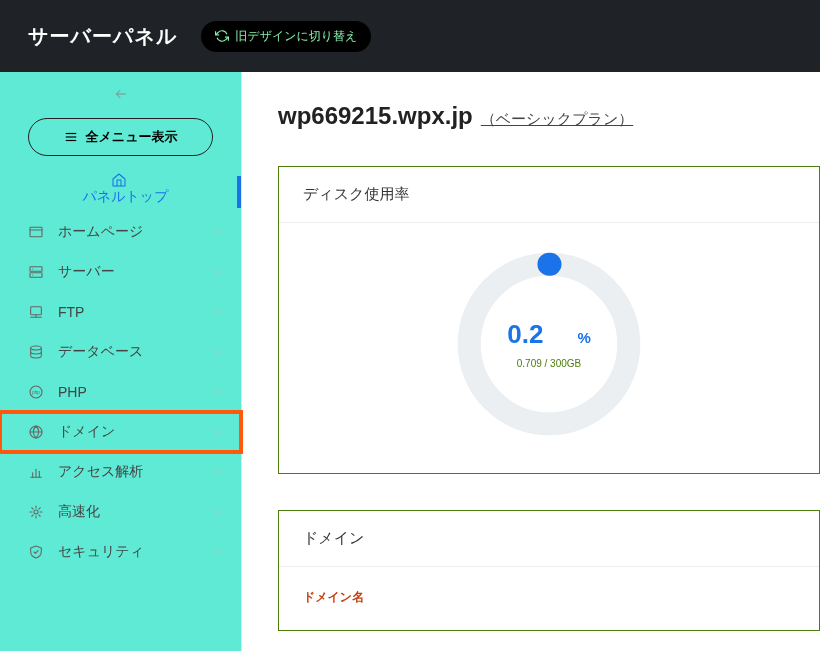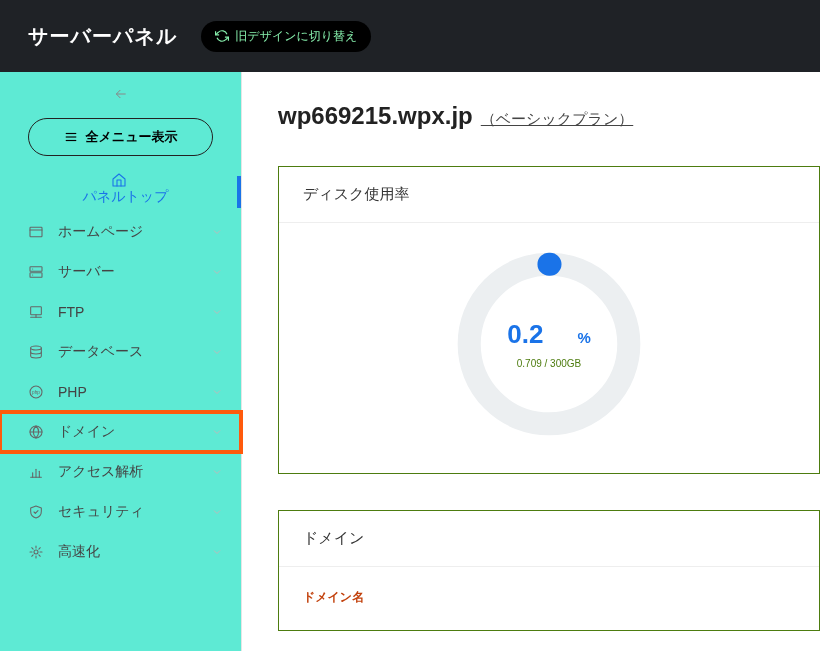--- a/index.html
+++ b/index.html
@@ -177,39 +177,39 @@
           <span class="label">アクセス解析</span>
           <span class="chevron">
             <svg class="icon-svg" style="width:12px;height:12px" viewBox="0 0 24 24" fill="none" stroke="currentColor" stroke-width="2">
               <polyline points="6 9 12 15 18 9"></polyline>
             </svg>
           </span>
         </li>
         <li class="menu-item">
           <span class="icon-slot">
             <svg class="icon-svg" viewBox="0 0 24 24" fill="none" stroke="currentColor" stroke-width="1.6" stroke-linecap="round" stroke-linejoin="round">
+              <circle cx="12" cy="12" r="3"></circle>
+              <path d="M12 3v3M12 18v3M3 12h3M18 12h3M5.6 5.6l2.1 2.1M16.3 16.3l2.1 2.1M5.6 18.4l2.1-2.1M16.3 7.7l2.1-2.1"></path>
+            </svg>
+          </span>
+          <span class="label">高速化</span>
+          <span class="chevron">
+            <svg class="icon-svg" style="width:12px;height:12px" viewBox="0 0 24 24" fill="none" stroke="currentColor" stroke-width="2">
+              <polyline points="6 9 12 15 18 9"></polyline>
+            </svg>
+          </span>
+        </li>
+        <li class="menu-item">
+          <span class="icon-slot">
+            <svg class="icon-svg" viewBox="0 0 24 24" fill="none" stroke="currentColor" stroke-width="1.6" stroke-linecap="round" stroke-linejoin="round">
               <path d="M12 3l8 3v5c0 5-3.5 9-8 10-4.5-1-8-5-8-10V6l8-3z"></path>
               <path d="M9 12l2 2 4-4"></path>
             </svg>
           </span>
           <span class="label">セキュリティ</span>
-          <span class="chevron">
-            <svg class="icon-svg" style="width:12px;height:12px" viewBox="0 0 24 24" fill="none" stroke="currentColor" stroke-width="2">
-              <polyline points="6 9 12 15 18 9"></polyline>
-            </svg>
-          </span>
-        </li>
-        <li class="menu-item">
-          <span class="icon-slot">
-            <svg class="icon-svg" viewBox="0 0 24 24" fill="none" stroke="currentColor" stroke-width="1.6" stroke-linecap="round" stroke-linejoin="round">
-              <circle cx="12" cy="12" r="3"></circle>
-              <path d="M12 3v3M12 18v3M3 12h3M18 12h3M5.6 5.6l2.1 2.1M16.3 16.3l2.1 2.1M5.6 18.4l2.1-2.1M16.3 7.7l2.1-2.1"></path>
-            </svg>
-          </span>
-          <span class="label">高速化</span>
           <span class="chevron">
             <svg class="icon-svg" style="width:12px;height:12px" viewBox="0 0 24 24" fill="none" stroke="currentColor" stroke-width="2">
               <polyline points="6 9 12 15 18 9"></polyline>
             </svg>
           </span>
         </li>
       </ul>
   </div>
 
   <div class="main">

